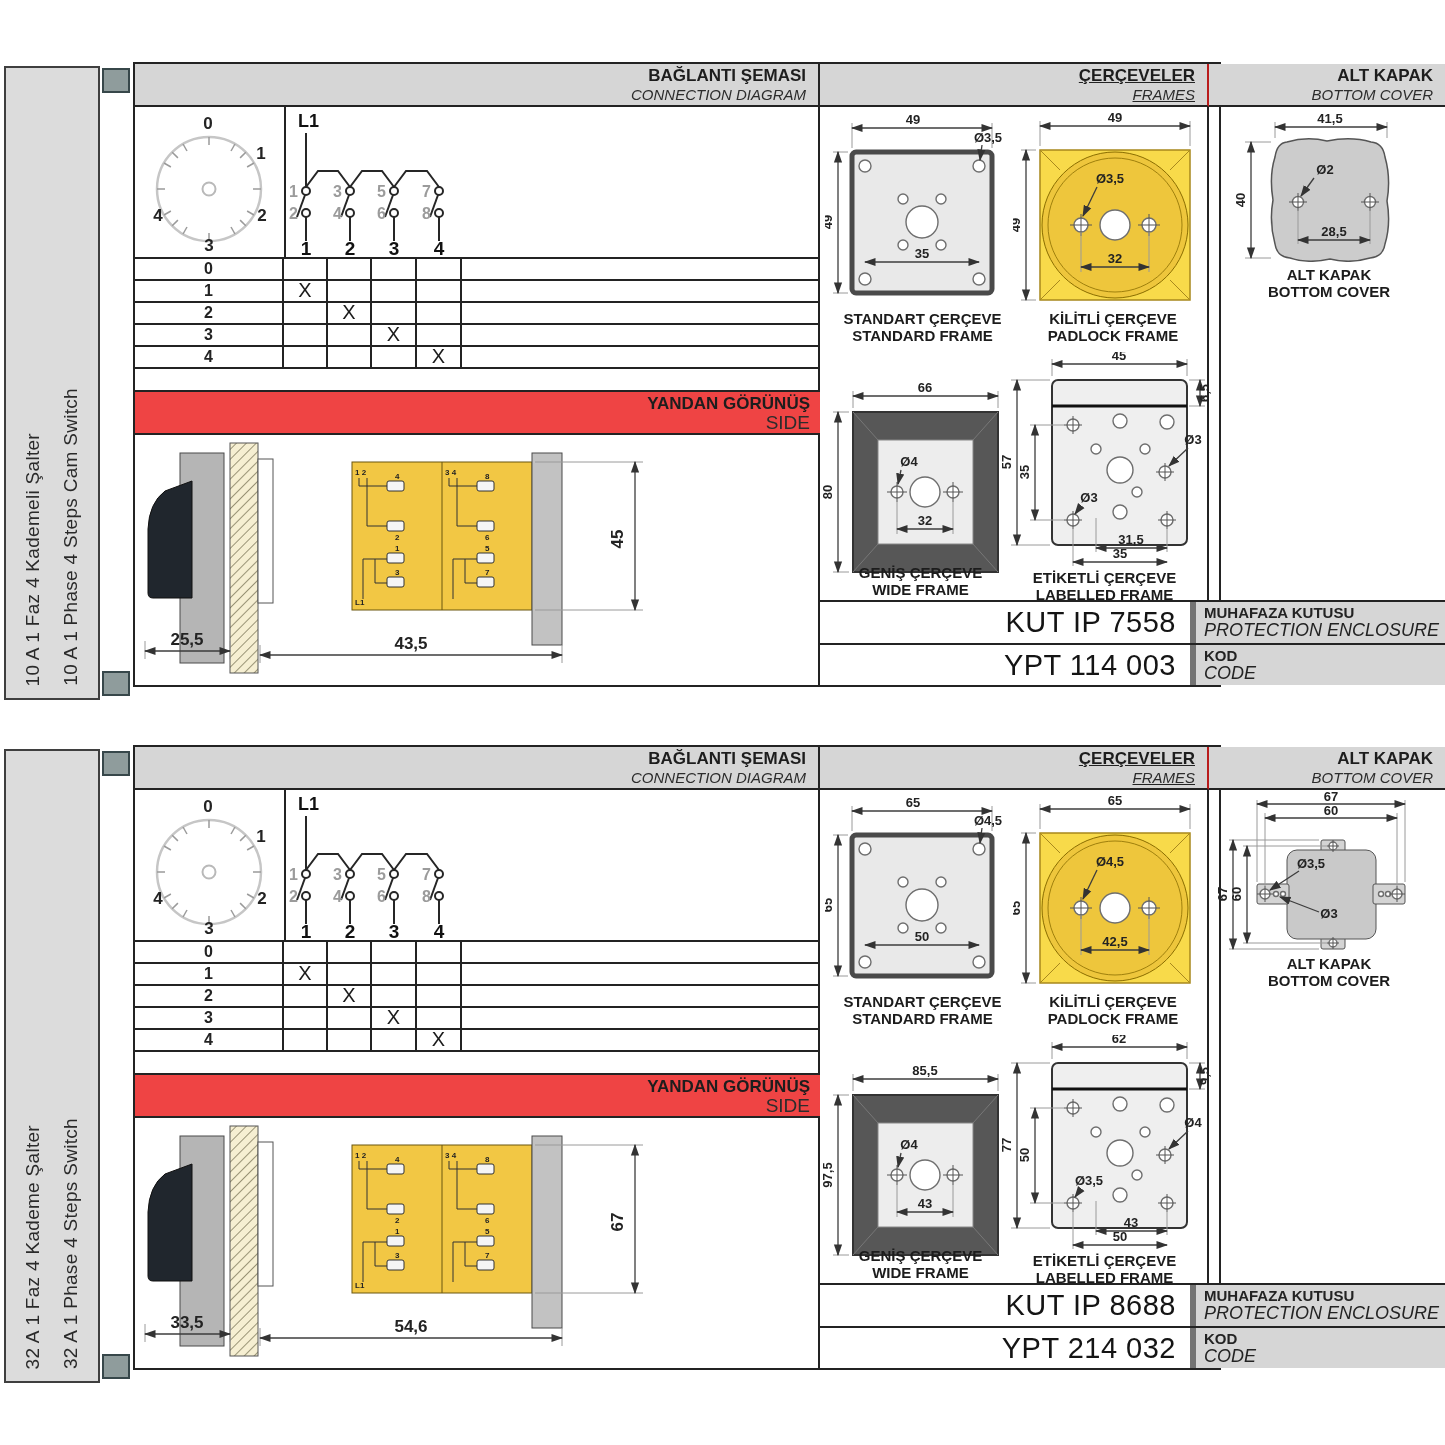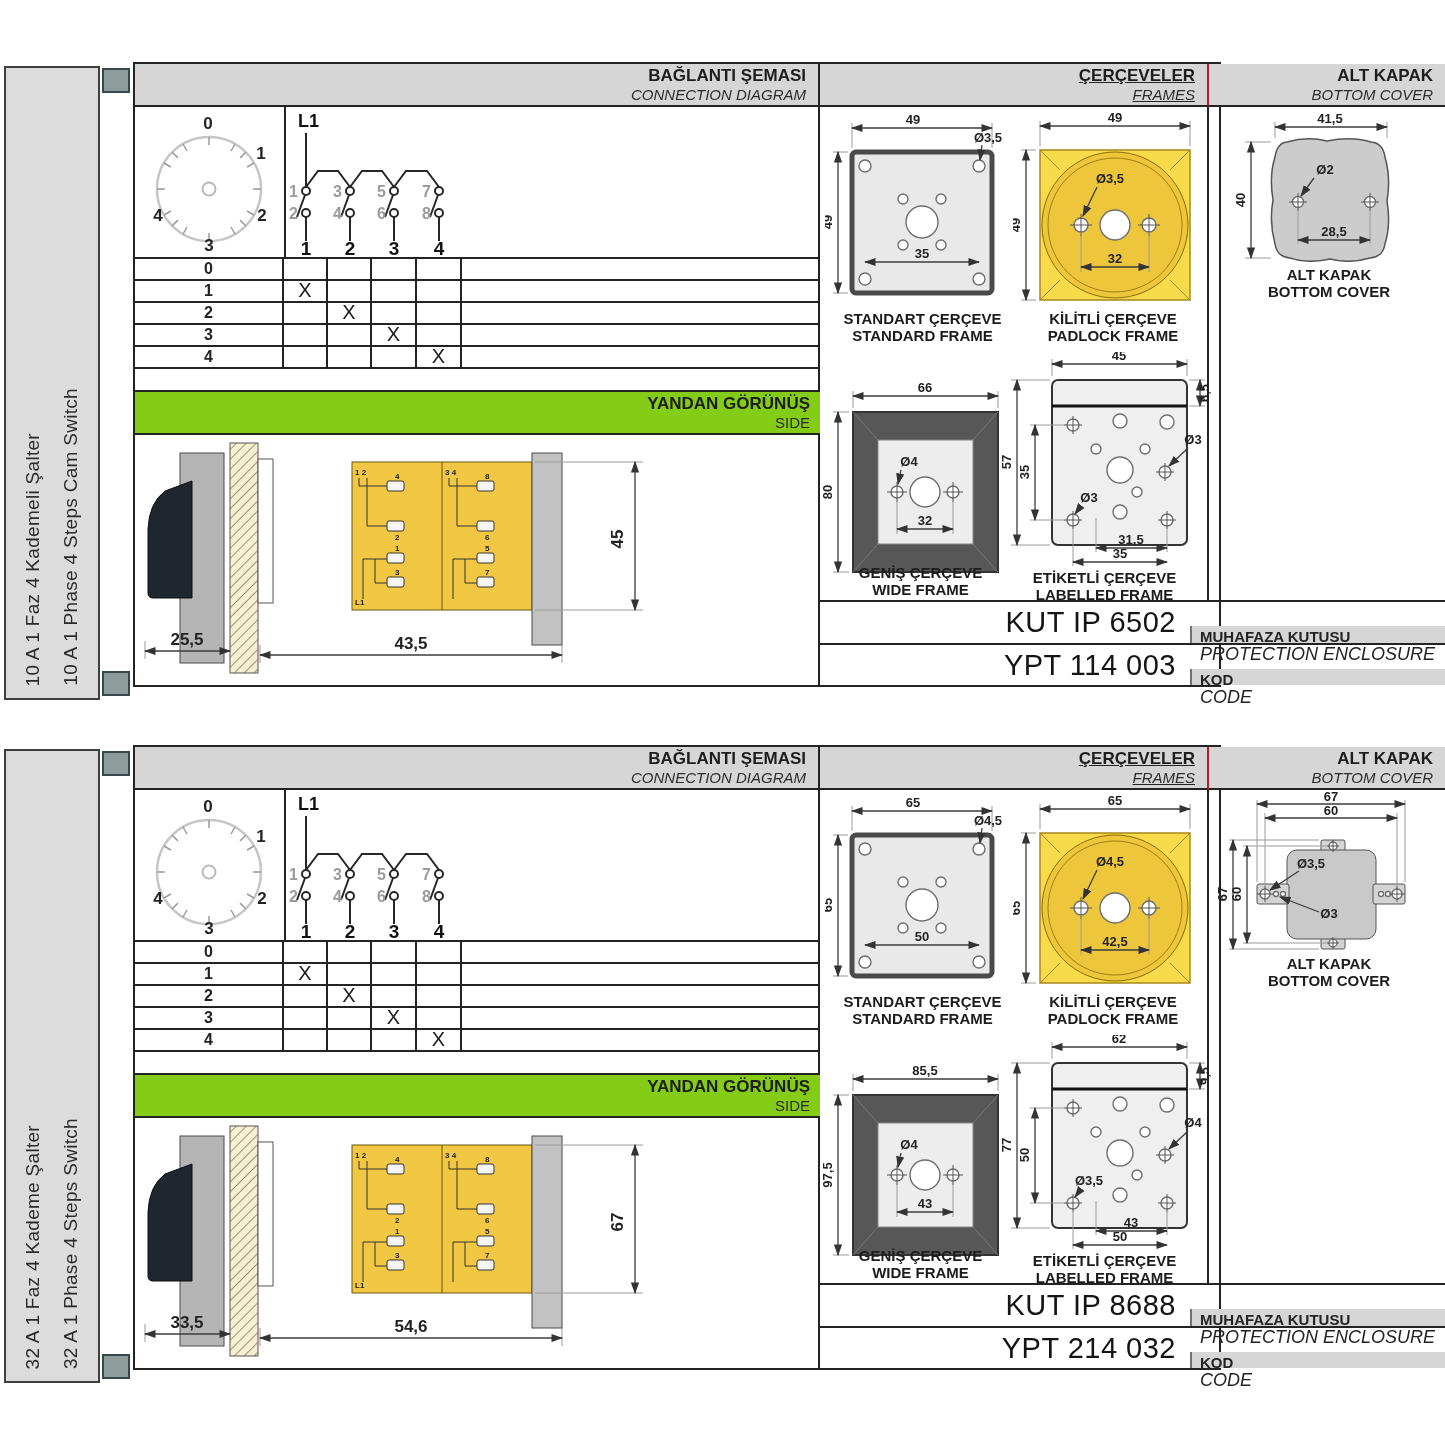--- a/index.html
+++ b/index.html
@@ -24,32 +24,32 @@
   .vsep{position:absolute;width:2px;background:#232323;}
   .v1{left:683px;top:43px;height:578px;}
   .v2{left:1072px;top:43px;height:493px;}
   .dialbox{position:absolute;left:0;top:43px;width:151px;height:150px;border-right:2px solid #232323;box-sizing:border-box;}
   .circuit{position:absolute;left:151px;top:43px;width:534px;height:150px;}
   .ctable{position:absolute;left:0;top:193px;width:685px;height:112px;border-top:2px solid #232323;box-sizing:border-box;}
   .trow{display:grid;grid-template-columns:149px 44px 44px 45px 45px 1fr;height:22px;border-bottom:2px solid #232323;box-sizing:border-box;}
   .tc{border-right:2px solid #232323;box-sizing:border-box;}
   .tl{font-weight:700;font-size:16px;text-align:center;line-height:20px;}
   .tx{font-size:20px;text-align:center;line-height:19px;color:#1b1b1b;}
-  .sidehdr{position:absolute;left:0;top:326px;width:685px;height:45px;background:#84cc16;
+  .sidehdr{position:absolute;left:0;top:326px;width:685px;height:45px;background:#ef4444;
     border-top:2px solid #232323;border-bottom:2px solid #232323;box-sizing:border-box;
     text-align:right;padding:2px 10px 0 0;}
-  .he2{font-size:15px;line-height:18px;color:#2c2c2c;}
+  .he2{font-size:19px;line-height:18px;color:#2c2c2c;}
   .sv{position:absolute;}
   .cap{position:absolute;text-align:center;font-weight:700;font-size:15px;line-height:1.14;color:#1c1c1c;}
   .crow{position:absolute;left:685px;width:625px;border-top:2px solid #232323;box-sizing:border-box;display:flex;}
   .r1{top:536px;height:43px;}
   .r2{top:579px;height:42px;}
   .cval{width:370px;font-size:29px;text-align:right;padding-right:14px;letter-spacing:.5px;color:#141414;
     display:flex;align-items:center;justify-content:flex-end;box-sizing:border-box;}
-  .clab{flex:1;background:#d6d6d6;border-left:2px solid #737373;padding:2px 0 0 8px;box-sizing:border-box;margin-top:24px;}
+  .clab{flex:1;background:#d6d6d6;border-left:6px solid #737373;padding:2px 0 0 8px;box-sizing:border-box;}
   .ct{font-weight:700;font-size:15px;line-height:18px;}
   .ce{font-style:italic;font-size:18px;line-height:17px;}
   svg .dim{stroke:#3c3c3c;stroke-width:1.3;marker-start:url(#ar);marker-end:url(#ar);}
   svg .ext{stroke:#9a9a9a;stroke-width:1;}
   svg .ldr{stroke:#3c3c3c;stroke-width:1.3;fill:none;marker-end:url(#ar);}
   svg .dt{font:700 13px "Liberation Sans",sans-serif;fill:#232323;}
   svg .dtb{font:700 17px "Liberation Sans",sans-serif;fill:#232323;}
   svg .hole{fill:#fff;stroke:#6e6e6e;stroke-width:1.4;}
   svg .cl{stroke:#555;stroke-width:1;}
   svg .wire{stroke:#262626;stroke-width:2;fill:none;}
@@ -442,21 +442,21 @@
         <line class="ext" x1="157" y1="98" x2="157" y2="132"></line>
       <line class="dim" x1="85" y1="128" x2="157" y2="128"></line>
       <text class="dt" x="121" y="124" text-anchor="middle">28,5</text>
     </svg>
     <div class="cap" style="left:1078px;top:202px;width:232px">
       <div>ALT KAPAK</div>
       <div>BOTTOM COVER</div>
     </div>
 
     <div class="crow r1">
-      <div class="cval">KUT IP 6502</div>
+      <div class="cval">KUT IP 7558</div>
       <div class="clab">
         <div class="ct">MUHAFAZA KUTUSU</div>
         <div class="ce">PROTECTION ENCLOSURE</div>
       </div>
     </div>
     <div class="crow r2">
       <div class="cval">YPT 114 003</div>
       <div class="clab">
         <div class="ct">KOD</div>
         <div class="ce">CODE</div>

